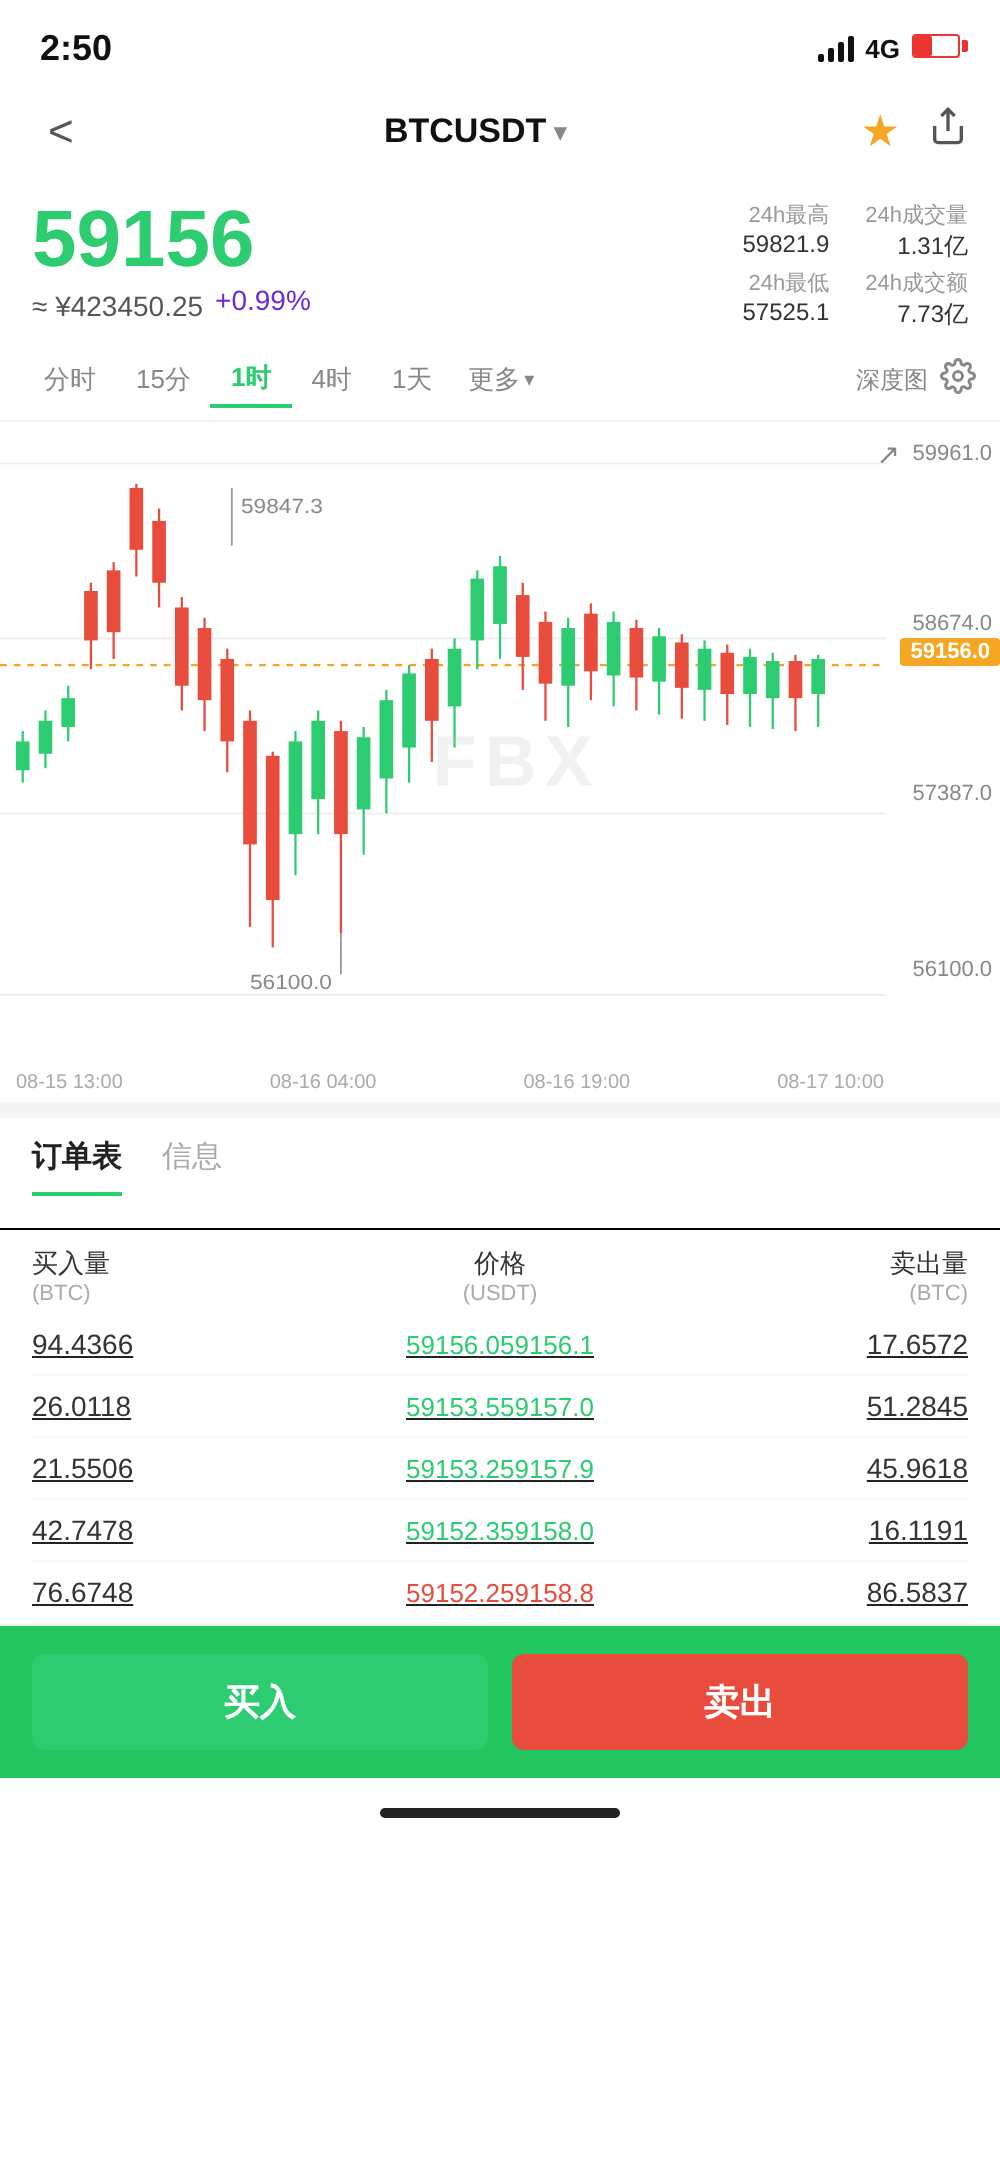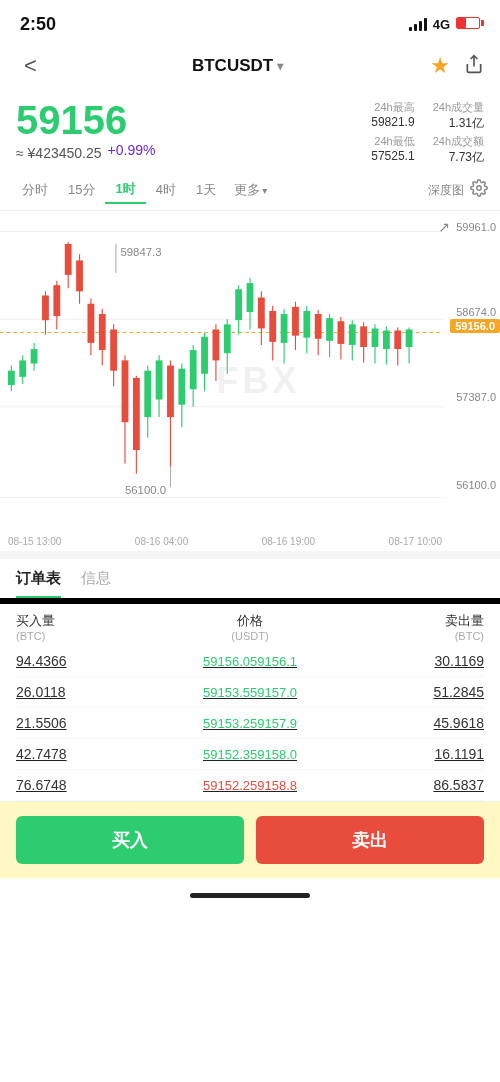--- a/index.html
+++ b/index.html
@@ -258,22 +258,22 @@
       font-size: 10px;
       color: #aaa;
     }
 
     
     .order-section {
       border-top: 8px solid #f5f5f5;
     }
     .order-tabs {
       display: flex;
-      padding: 10px 16px 0 16px;
-      border-bottom: 6px solid #000000;
+      padding: 10px 16px 16px 16px;
+      border-bottom: 1px solid #000000;
       gap: 20px;
     }
     .order-tab {
       font-size: 15px;
       color: #aaa;
       padding-bottom: 8px;
       cursor: pointer;
     }
     .order-tab.active {
       color: #222;
@@ -320,21 +320,21 @@
     }
     .order-price-green { color: #2ecc71; }
     .order-price-red { color: #e74c3c; }
     .order-sell { color: #333; font-size: 14px; min-width: 80px; text-align: right; }
 
     
     .action-buttons {
       display: flex;
       gap: 12px;
       padding: 14px 16px;
-      background: #fef9c3;
+      background: #22c55e;
       border-top: 1px solid #f0f0f0;
     }
     .buy-btn {
       flex: 1;
       background: #2ecc71;
       color: #fff;
       border: none;
       border-radius: 6px;
       height: 48px;
       font-size: 18px;
@@ -632,21 +632,21 @@
       <div class="col-header">卖出量</div>
       <div class="col-header-sub">(BTC)</div>
     </div>
   </div>
 
   <div class="order-rows">
 
     <div class="order-row">
       <span class="order-buy">94.4366</span>
       <span class="order-price order-price-green">59156.059156.1</span>
-      <span class="order-sell">30.1169</span>
+      <span class="order-sell">17.6572</span>
     </div>
 
     <div class="order-row">
       <span class="order-buy">26.0118</span>
       <span class="order-price order-price-green">59153.559157.0</span>
       <span class="order-sell">51.2845</span>
     </div>
 
     <div class="order-row">
       <span class="order-buy">21.5506</span>

